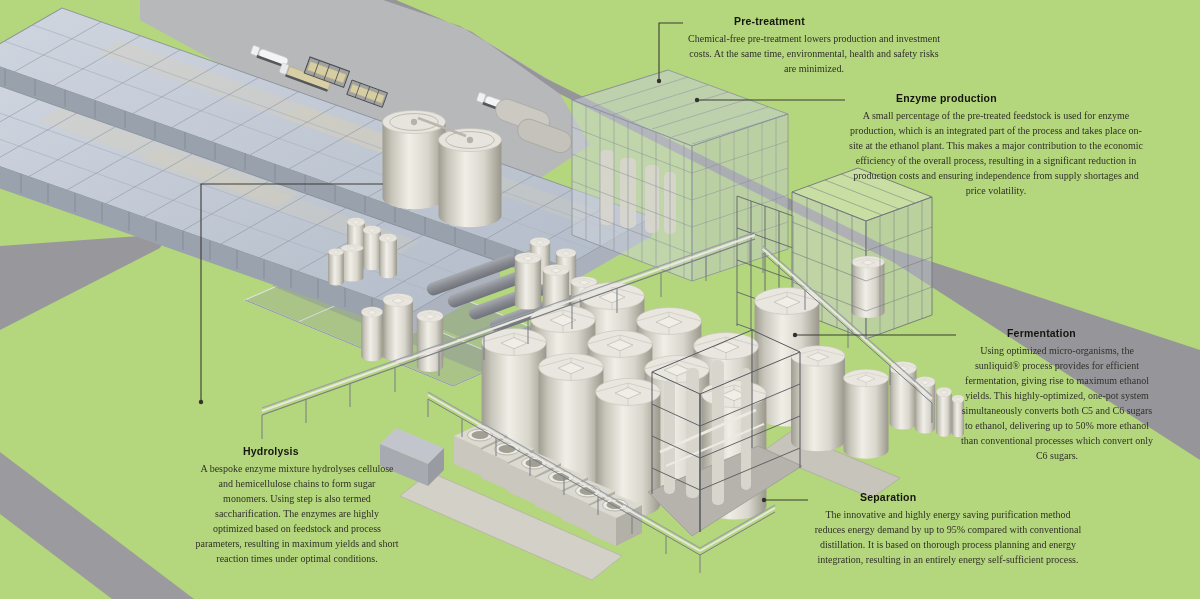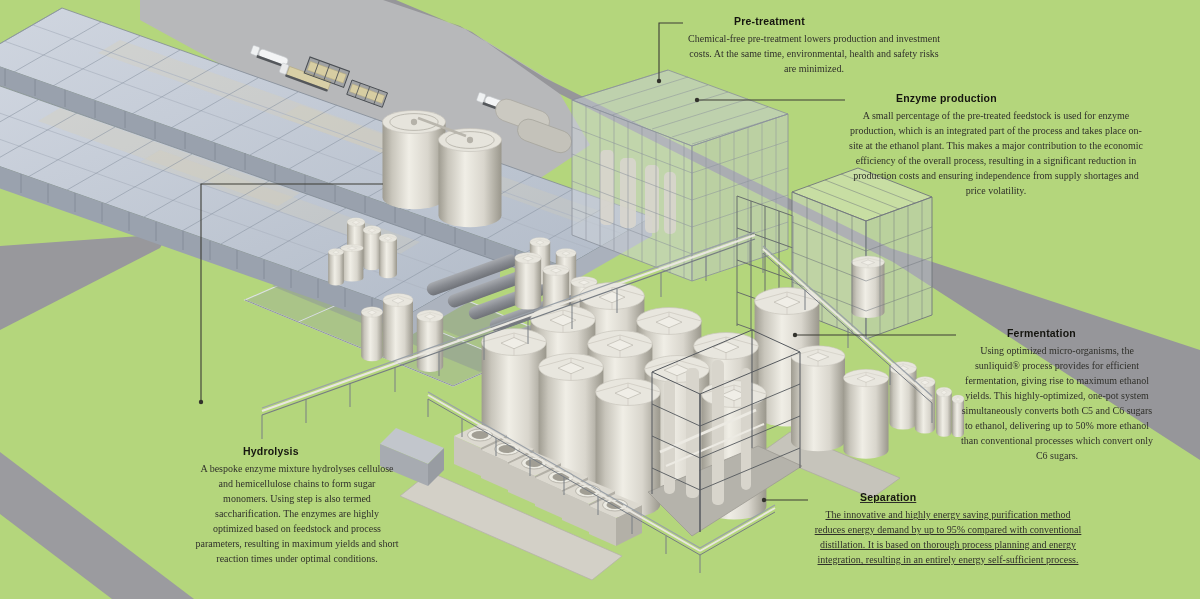--- a/index.html
+++ b/index.html
@@ -6,21 +6,21 @@
   #stage{position:relative;width:1200px;height:599px;overflow:hidden;background:#b4d67c;
          font-family:"Liberation Sans",sans-serif;}
   #scene{position:absolute;left:0;top:0;}
   .callout{position:absolute;color:#2e2e29;}
   .callout h3{margin:0 0 3px 0;font:bold 10.5px/1.25 "Liberation Sans",sans-serif;color:#15150f;letter-spacing:.2px;padding-left:48px;}
   .callout p{margin:0;font:10px/1.5 "Liberation Serif",serif;color:#30302b;text-align:center;}
   #cb-pre{left:686px;top:15px;width:256px;}
   #cb-enz{left:848px;top:92px;width:296px;}
   #cb-fer{left:959px;top:327px;width:196px;}
   #cb-hyd{left:195px;top:406px;width:204px;margin-top:39px;}
-  #cb-sep{left:812px;top:491px;width:272px;text-decoration:underline;}
+  #cb-sep{left:812px;top:491px;width:272px;}
 </style>
 </head>
 <body>
 
 <div id="stage">
 <svg id="scene" width="1200" height="599" viewBox="0 0 1200 599">
   <defs>
     <linearGradient id="gTank" x1="0" y1="0" x2="1" y2="0">
       <stop offset="0" stop-color="#9f9c91"></stop>
           <stop offset="0.15" stop-color="#c8c5bb"></stop>

